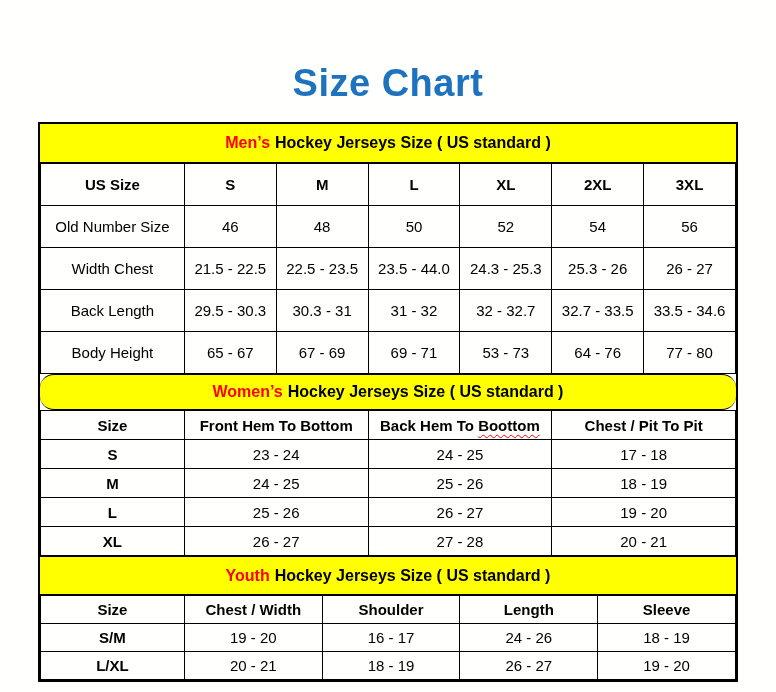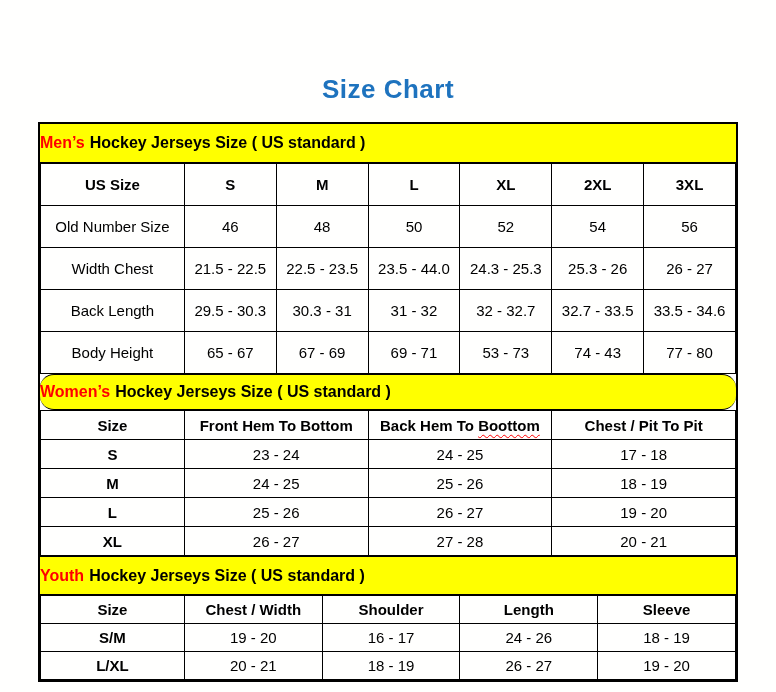--- a/index.html
+++ b/index.html
@@ -11,38 +11,38 @@
   * { box-sizing: border-box; }
   html, body {
     margin: 0; padding: 0;
     width: 776px; height: 692px;
     background: #fffffe;
     font-family: "Liberation Sans", sans-serif;
     color: #000;
     overflow: hidden;
   }
   .title {
-    margin: 12px;
+    margin: 0;
     padding-top: 62px;
     text-align: center;
     color: var(--title-blue);
-    font-size: 26px;
+    font-size: 38px;
     font-weight: bold;
     letter-spacing: 0.5px;
   }
   .chart {
     width: 700px;
     margin: 17px 0 0 38px;
     border: 2px solid var(--line);
   }
   .band {
     background: var(--band-yellow);
     display: flex;
     align-items: center;
-    justify-content: flex-start;
+    justify-content: center;
     font-weight: bold;
     font-size: 16px;
     border-top: 1.5px solid var(--line);
     border-bottom: 1.5px solid var(--line);
   }
   .band:first-child { border-top: none; }
   .band .accent { color: var(--accent-red); margin-right: 5px; }
   .band-mens   { height: 39px; }
   .band-womens { height: 36px; border-radius: 14px; }
   .band-youth  { height: 39px; }
@@ -134,21 +134,21 @@
           <td>32 - 32.7</td>
           <td>32.7 - 33.5</td>
           <td>33.5 - 34.6</td>
         </tr>
         <tr>
           <th scope="row" class="lbl-plain">Body Height</th>
           <td>65 - 67</td>
           <td>67 - 69</td>
           <td>69 - 71</td>
           <td>53 - 73</td>
-          <td>74 - 43</td>
+          <td>64 - 76</td>
           <td>77 - 80</td>
         </tr>
       </tbody>
     </table>
 
   <div class="band band-womens">
     <span class="accent">Women’s</span>
     <span>Hockey Jerseys Size ( US standard )</span>
   </div>
   <table class="sec-womens">

